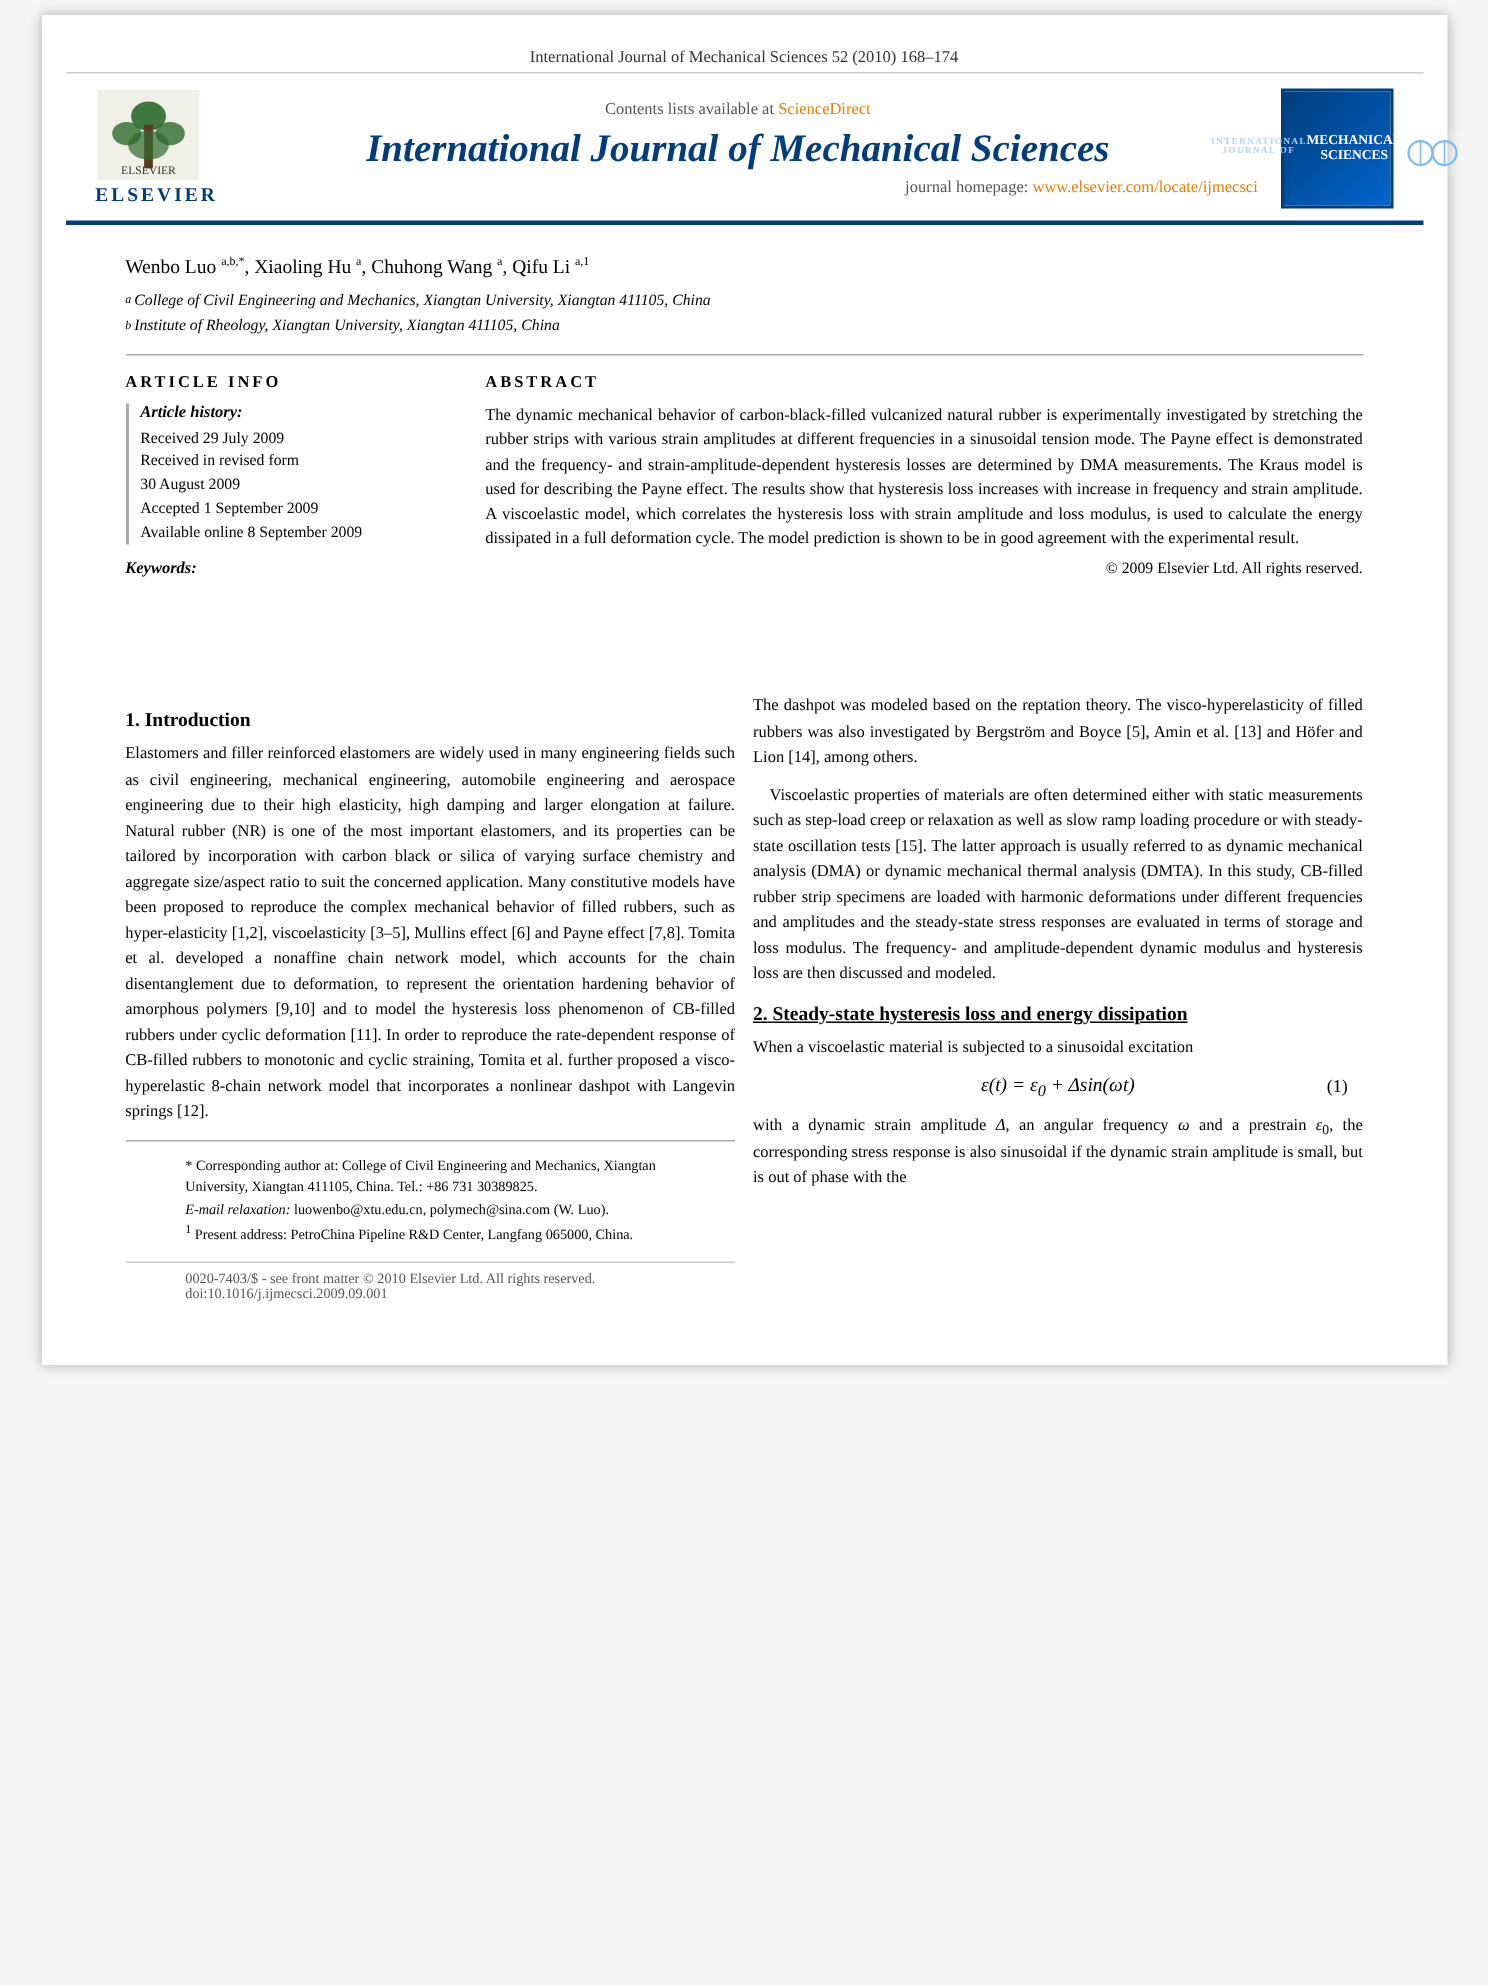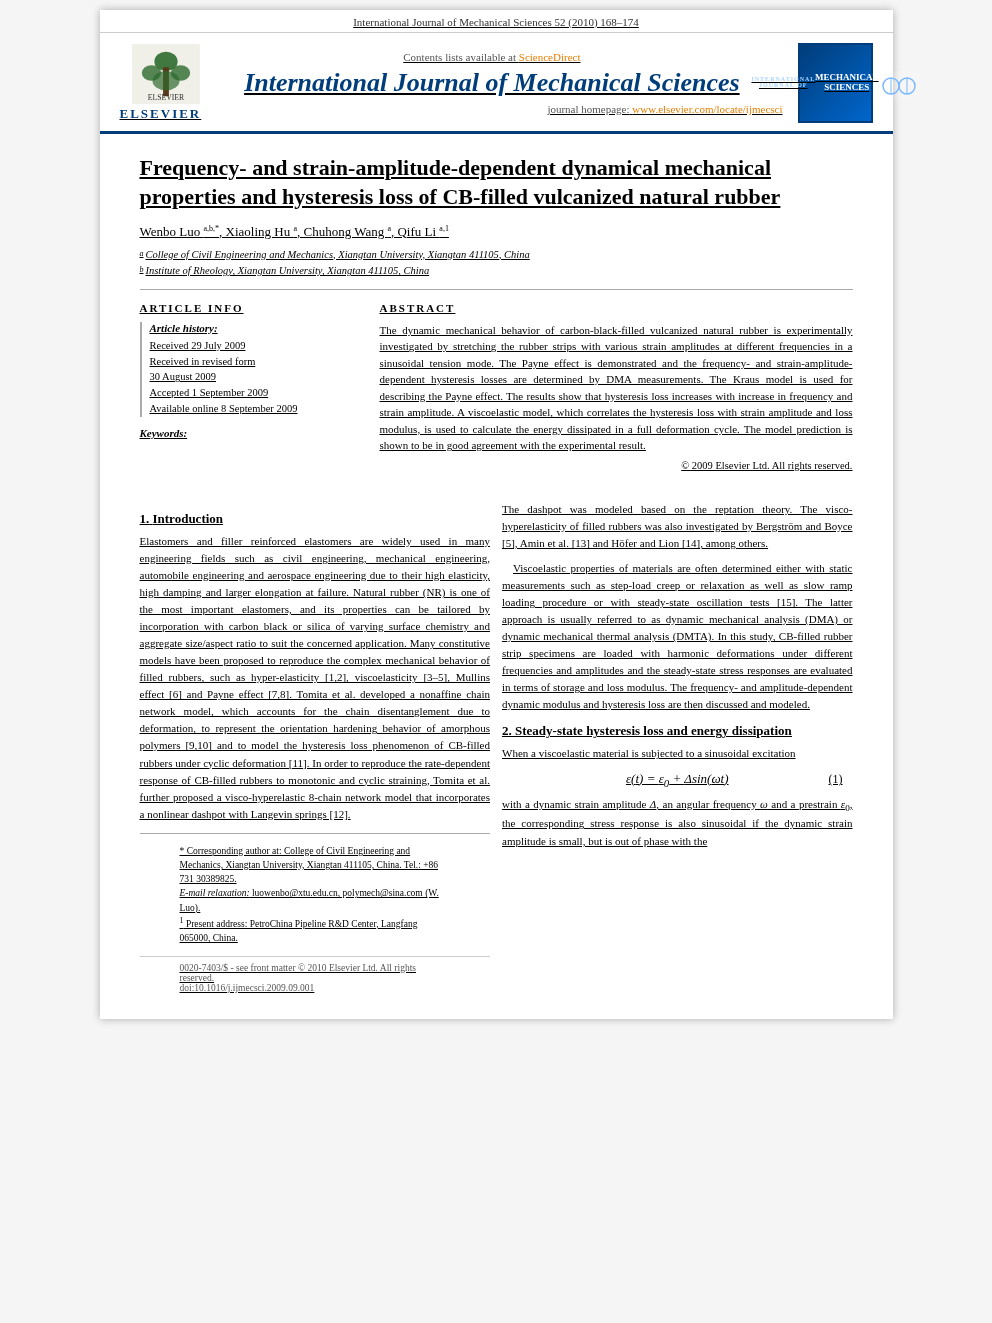--- a/index.html
+++ b/index.html
@@ -6,46 +6,45 @@
     body {
       background: #f5f5f5;
       font-family: 'Times New Roman', Times, serif;
       font-size: 13px;
       color: #000;
       display: flex;
       justify-content: center;
       padding: 10px 0;
     }
     .page {
-      width: 793px;
+      width: 937px;
       background: #fff;
-      padding: 0;
+      padding: 16px;
       box-shadow: 0 0 8px rgba(0,0,0,0.3);
-      text-decoration: underline;
     }
     
     .top-bar {
       text-align: center;
       font-size: 11px;
       color: #333;
       padding: 6px 0 4px 0;
       border-bottom: 1px solid #ccc;
     }
     
     .journal-header {
       display: flex;
       align-items: center;
       justify-content: space-between;
       padding: 10px 20px 8px 20px;
       border-bottom: 3px solid #003d7a;
     }
     .elsevier-logo-box {
       display: flex;
       flex-direction: column;
-      align-items: flex-end;
+      align-items: flex-start;
     }
     .elsevier-tree {
       width: 70px;
       height: 60px;
     }
     .elsevier-text {
       font-size: 13px;
       font-weight: bold;
       color: #003d7a;
       letter-spacing: 2px;
@@ -199,20 +198,21 @@
       text-align: right;
       margin-top: 6px;
     }
     
     .body-content {
       padding: 10px 40px 20px 40px;
     }
     .body-two-col {
       display: flex;
       gap: 12px;
+      margin-top: 44px;
     }
     .body-col {
       flex: 1;
     }
     .section-title {
       font-size: 13px;
       font-weight: bold;
       color: #000;
       margin-bottom: 6px;
       margin-top: 10px;
@@ -326,21 +326,20 @@
             <line x1="12" y1="6" x2="12" y2="22" stroke="#7ab8ff" stroke-width="1"></line>
             <line x1="28" y1="6" x2="28" y2="22" stroke="#7ab8ff" stroke-width="1"></line>
           </svg>
         </div>
       </div>
     </div>
   </div>
 
   <div class="article-content">
 
-    <div class="article-title">Frequency- and strain-amplitude-dependent dynamical mechanical properties and hysteresis loss of CB-filled vulcanized natural rubber</div>
 
     <div class="authors">
       <span>Wenbo Luo <sup>a,b,*</sup>, Xiaoling Hu <sup>a</sup>, Chuhong Wang <sup>a</sup>, Qifu Li <sup>a,1</sup></span>
     </div>
 
     <div class="affiliations">
       <div class="affil-line">
         <span class="affil-sup">a</span>
         <span>College of Civil Engineering and Mechanics, Xiangtan University, Xiangtan 411105, China</span>
       </div>

